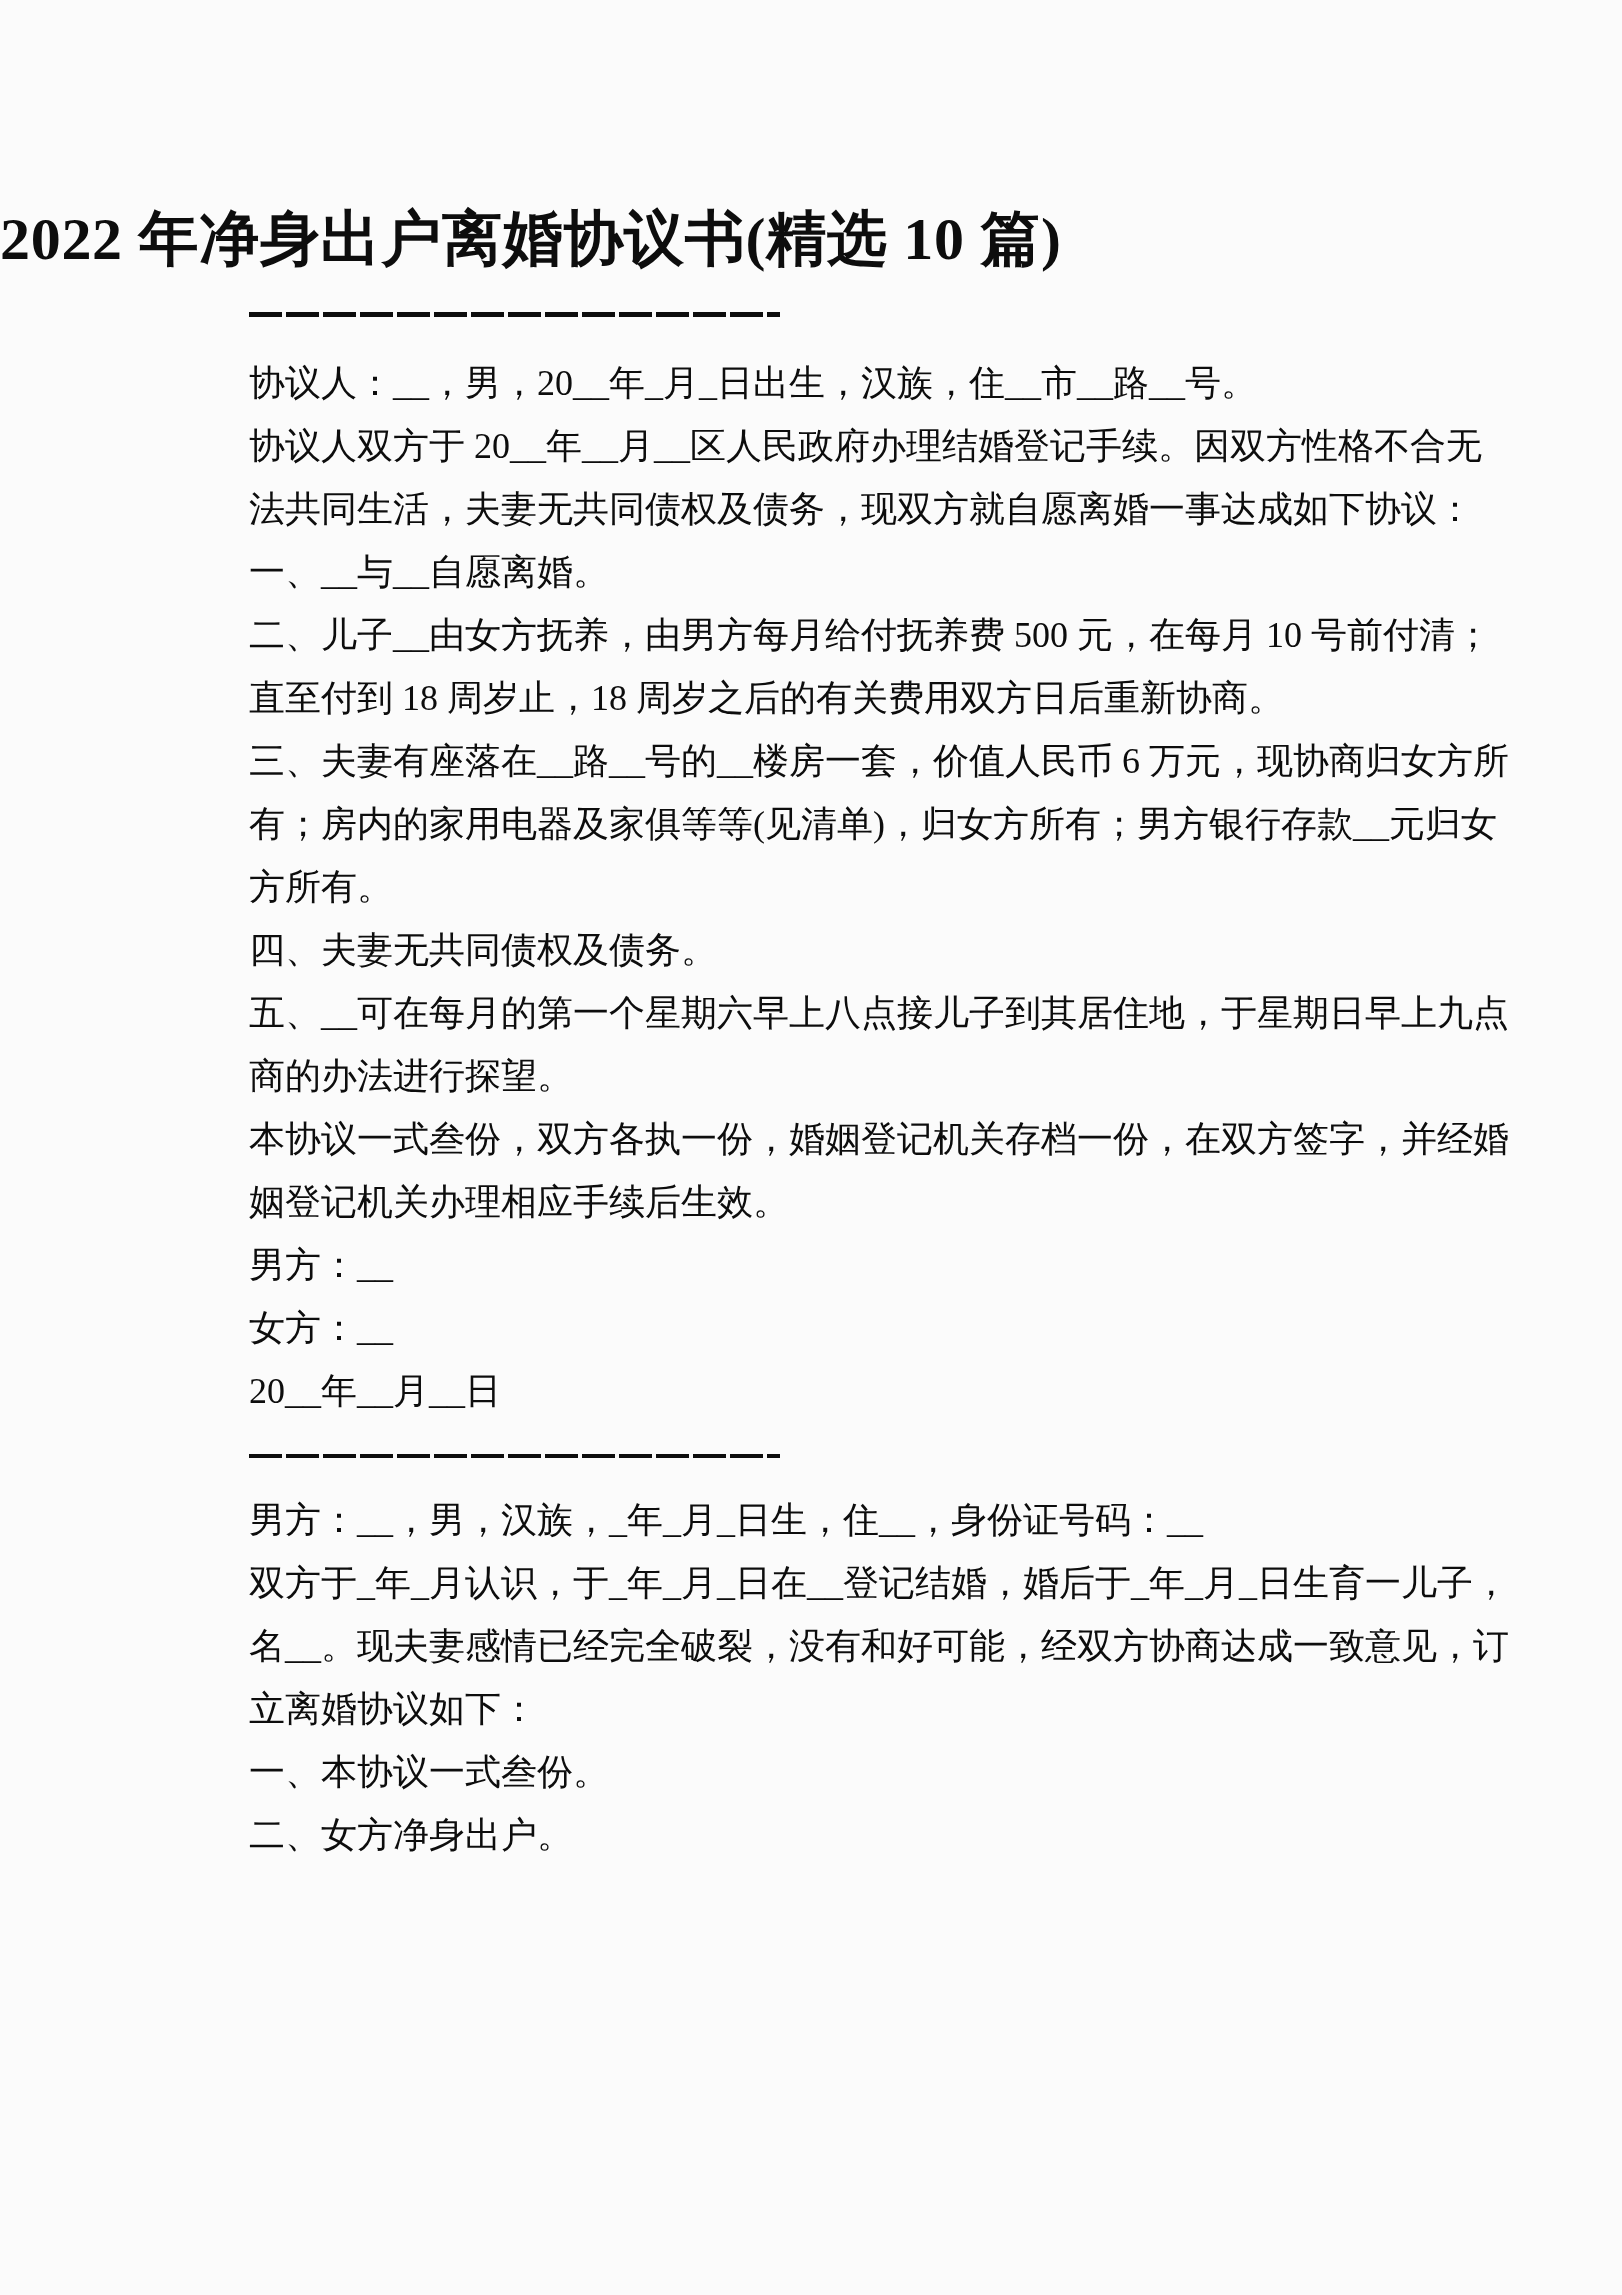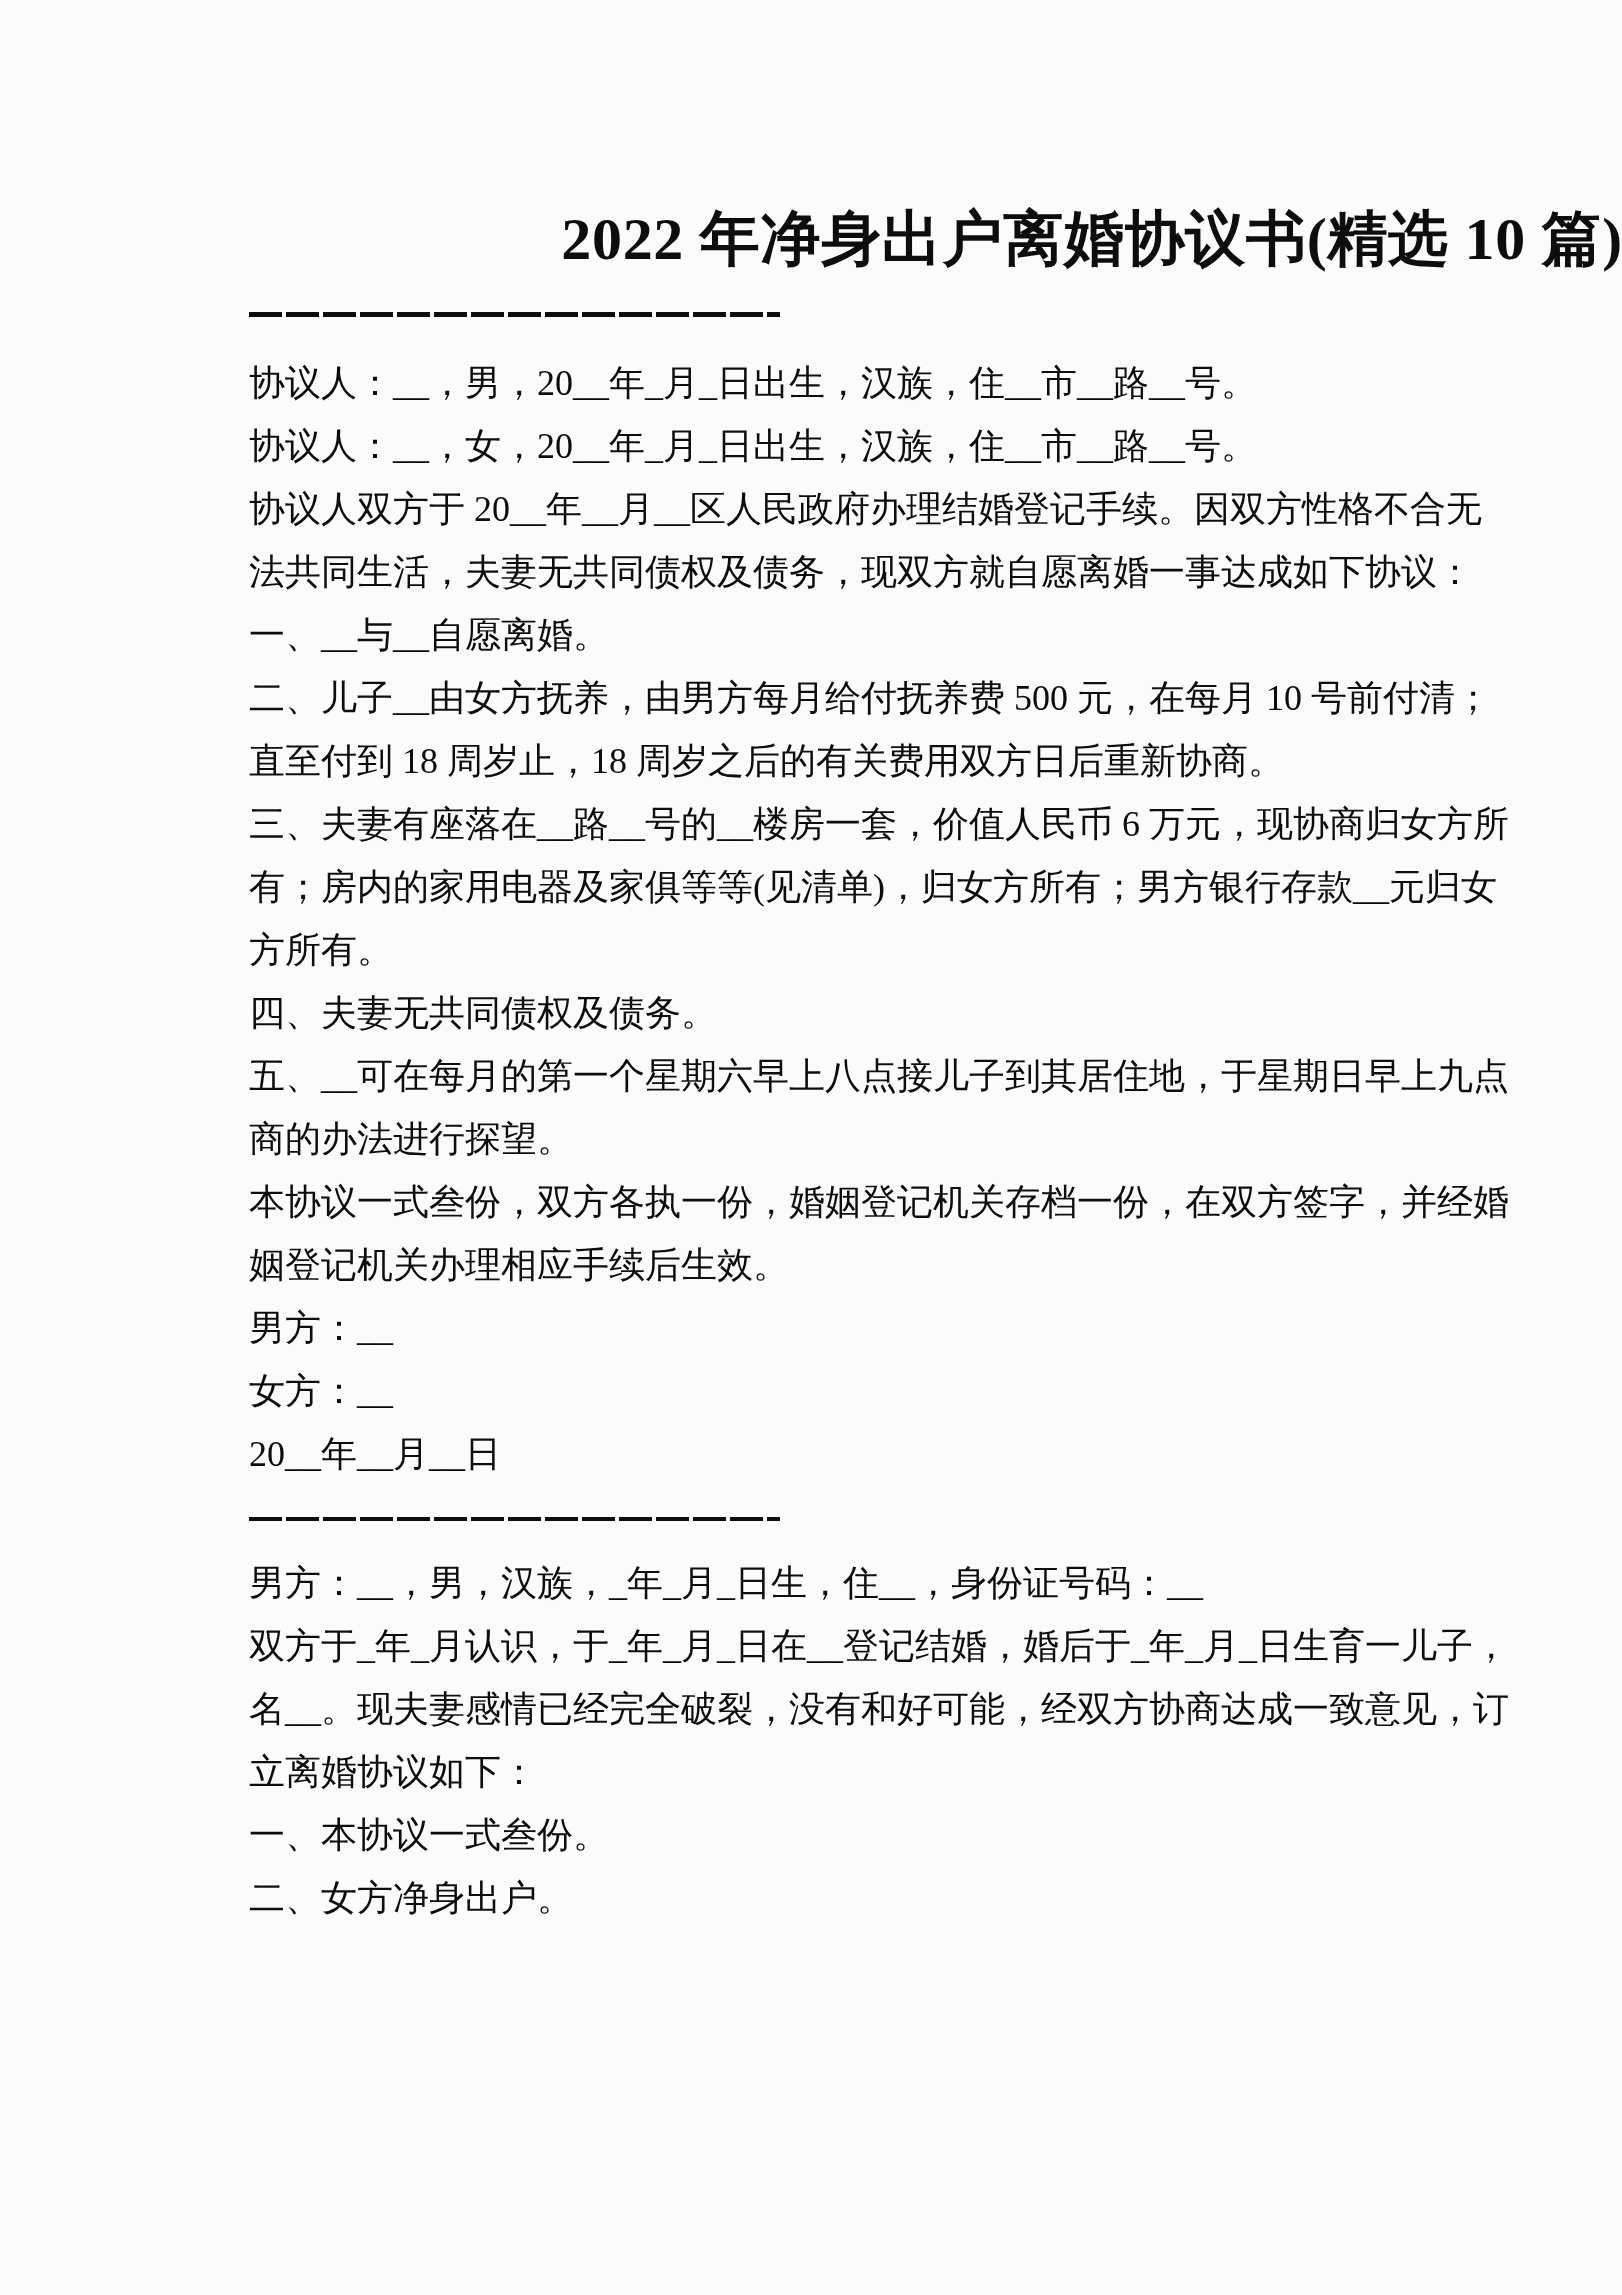--- a/index.html
+++ b/index.html
@@ -11,21 +11,21 @@
     position: relative;
     width: 1623px;
     height: 2295px;
     background: #fbfbfb;
     color: #0d0d0d;
     font-family: "Liberation Serif", "DejaVu Serif", serif;
     overflow: hidden;
   }
   .title {
     margin: 208px 0 0 0;
-    text-align: right;
+    text-align: left;
     font-size: 60px;
     font-weight: bold;
     line-height: 63px;
     white-space: nowrap;
     letter-spacing: 0.7px;
   }
   .rule {
     height: 4.6px;
     width: 531px;
     background: repeating-linear-gradient(90deg, #0d0d0d 0 33px, rgba(0,0,0,0) 33px 37px);
@@ -49,21 +49,20 @@
   }
 </style>
 </head>
 <body>
 
 <div class="page">
   <h1 class="title">2022 年净身出户离婚协议书(精选 10 篇)</h1>
   <div class="rule rule-title"></div>
   <div class="doc-body" id="doc-body">
       <div class="doc-line">协议人：__，男，20__年_月_日出生，汉族，住__市__路__号。</div>
-      <div class="doc-line">协议人：__，女，20__年_月_日出生，汉族，住__市__路__号。</div>
       <div class="doc-line">协议人双方于 20__年__月__区人民政府办理结婚登记手续。因双方性格不合无</div>
       <div class="doc-line">法共同生活，夫妻无共同债权及债务，现双方就自愿离婚一事达成如下协议：</div>
       <div class="doc-line">一、__与__自愿离婚。</div>
       <div class="doc-line">二、儿子__由女方抚养，由男方每月给付抚养费 500 元，在每月 10 号前付清；</div>
       <div class="doc-line">直至付到 18 周岁止，18 周岁之后的有关费用双方日后重新协商。</div>
       <div class="doc-line">三、夫妻有座落在__路__号的__楼房一套，价值人民币 6 万元，现协商归女方所</div>
       <div class="doc-line">有；房内的家用电器及家俱等等(见清单)，归女方所有；男方银行存款__元归女</div>
       <div class="doc-line">方所有。</div>
       <div class="doc-line">四、夫妻无共同债权及债务。</div>
       <div class="doc-line">五、__可在每月的第一个星期六早上八点接儿子到其居住地，于星期日早上九点</div>

